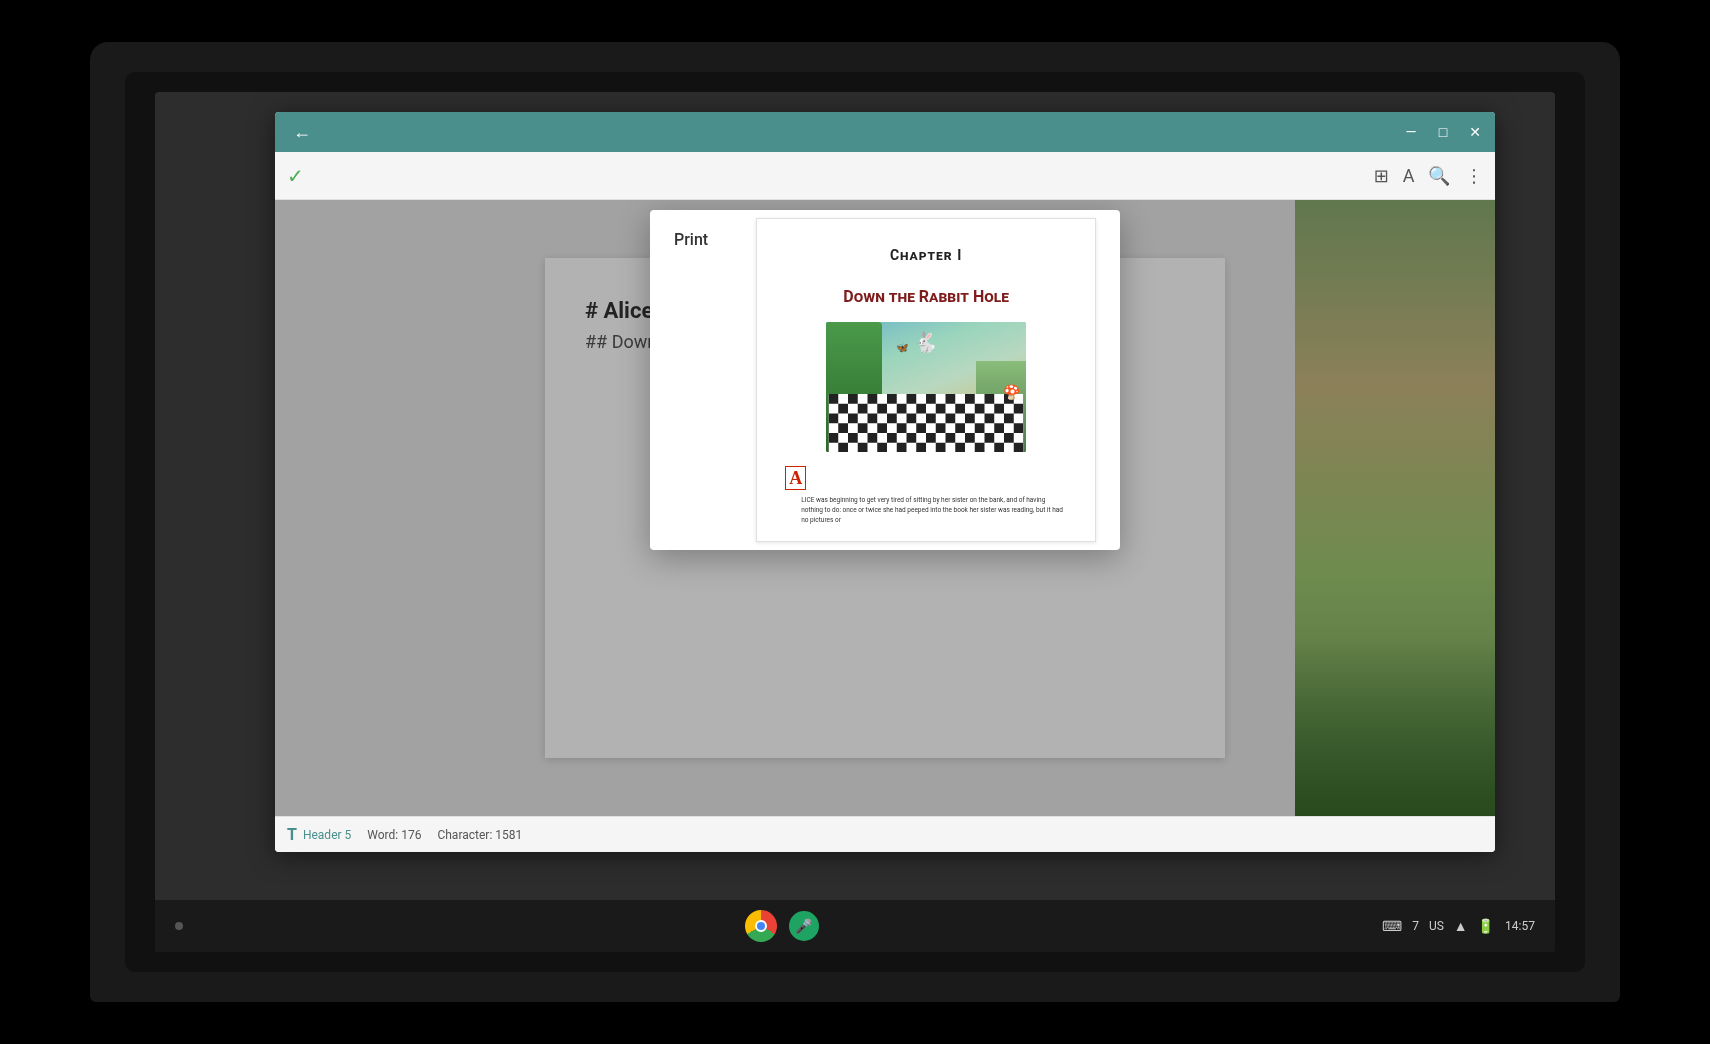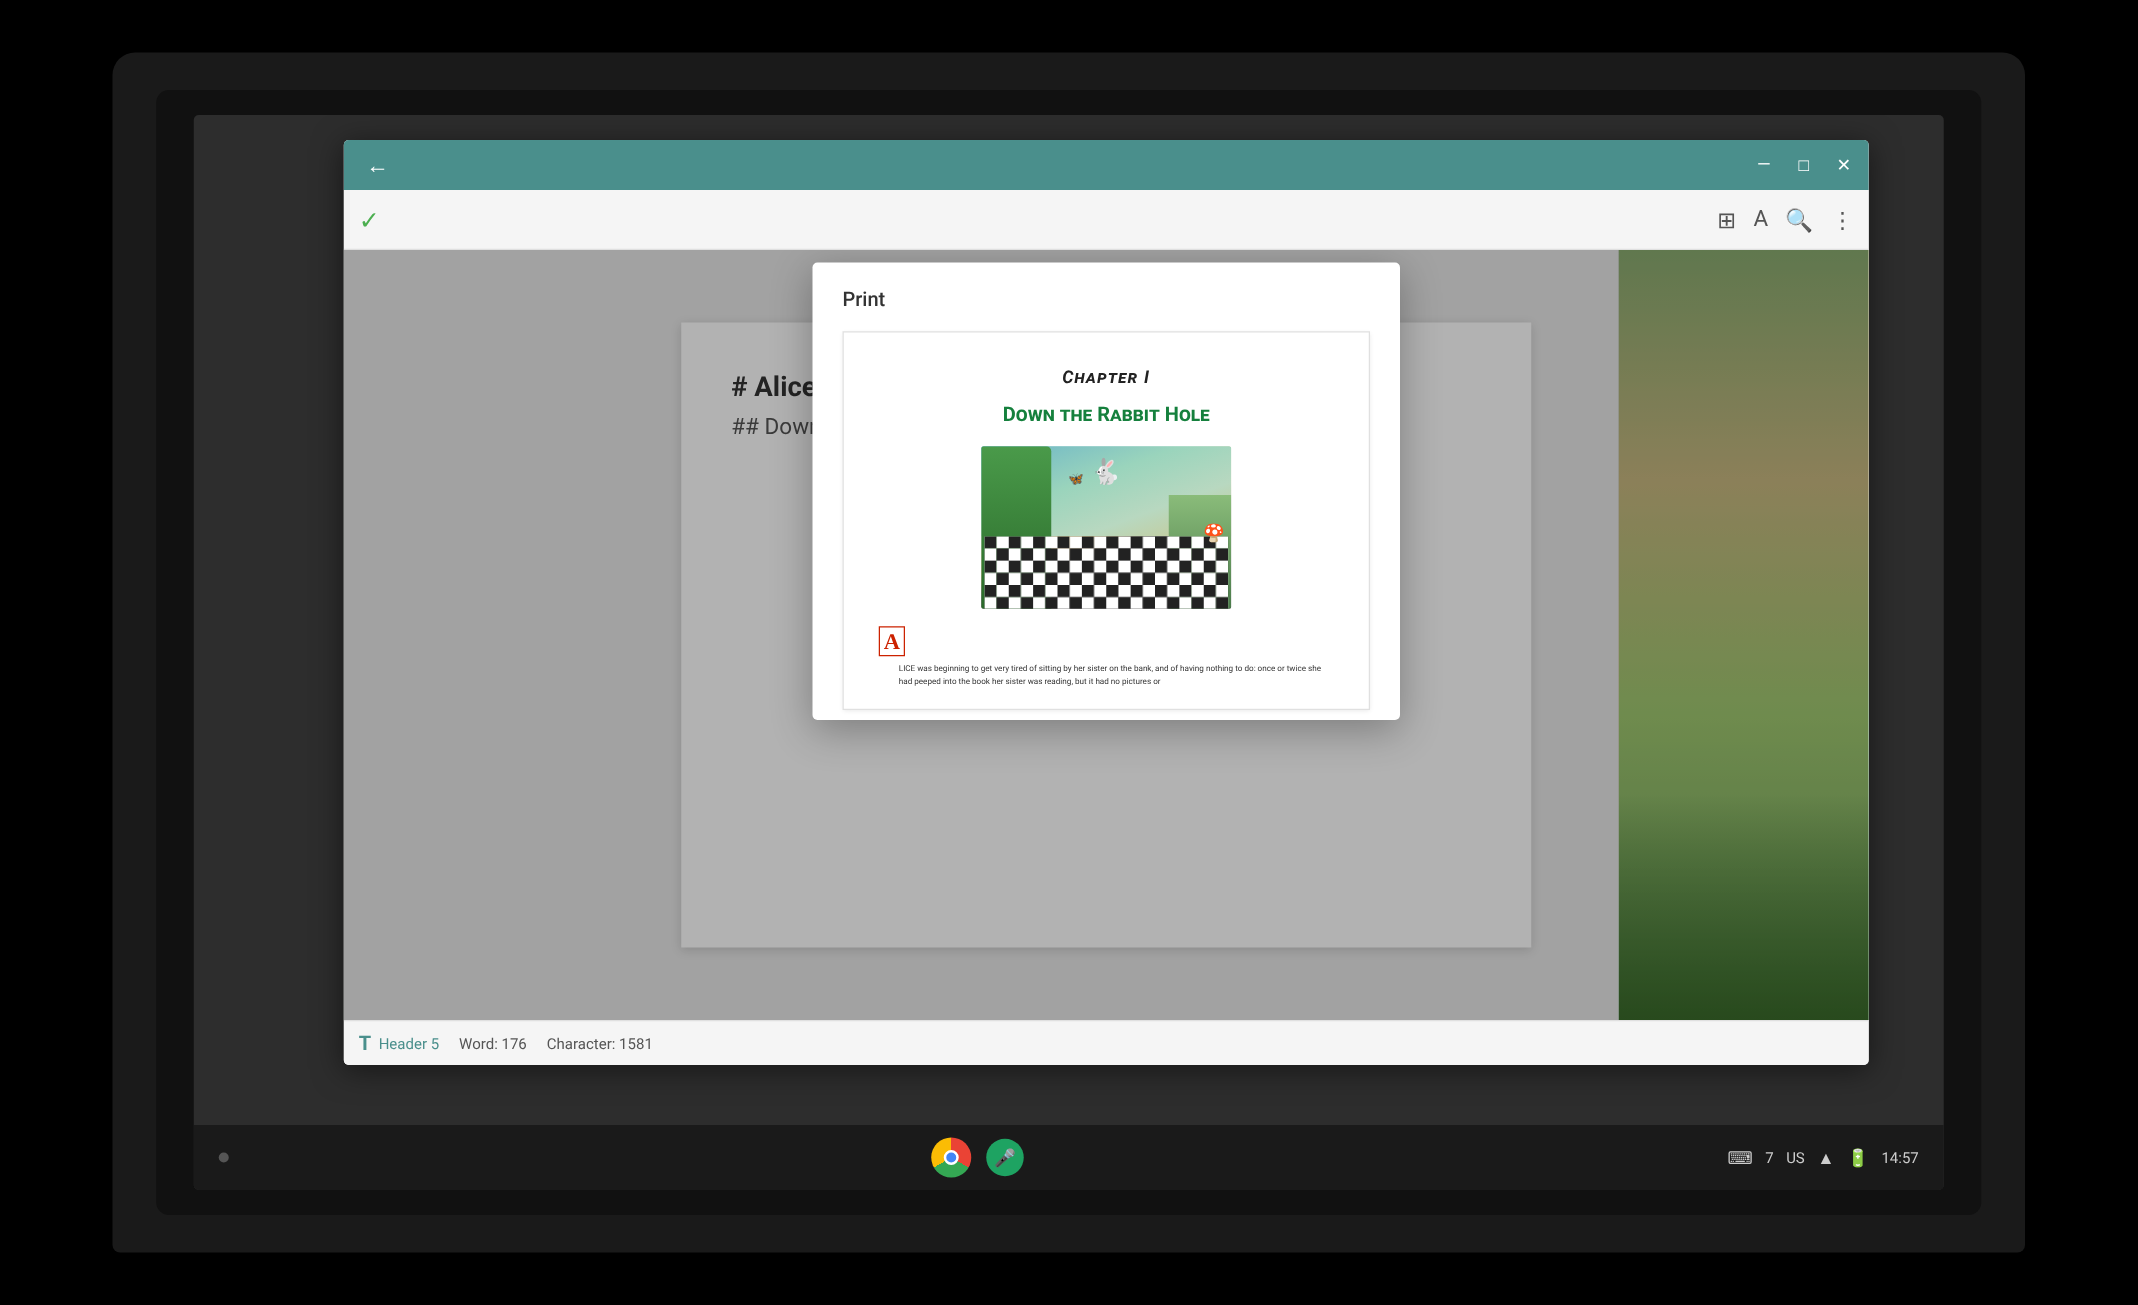--- a/index.html
+++ b/index.html
@@ -214,21 +214,21 @@
       padding-top: 10px;
       z-index: 100;
     }
     .print-dialog {
       width: 470px;
       background: white;
       border-radius: 4px;
       box-shadow: 0 8px 32px rgba(0,0,0,0.3);
       overflow: hidden;
       display: flex;
-      flex-direction: column;
+      flex-direction: row;
     }
     .dialog-header {
       padding: 20px 24px 8px;
     }
     .dialog-title {
       font-size: 16px;
       font-weight: 500;
       color: #333;
     }
     .dialog-content {
@@ -241,28 +241,27 @@
       border: 1px solid #e0e0e0;
       padding: 28px 28px 16px;
       text-align: center;
       box-shadow: 0 1px 4px rgba(0,0,0,0.1);
     }
     .preview-chapter {
       font-size: 14px;
       font-weight: bold;
       letter-spacing: 1px;
       color: #222;
-      margin-bottom: 12px;
+      margin-bottom: 24px;
       font-variant: small-caps;
-      font-style: italic;
     }
     .preview-subtitle {
       font-size: 16px;
       font-weight: bold;
-      color: #15803d;
+      color: #7f1d1d;
       margin-bottom: 16px;
       font-variant: small-caps;
     }
 
     
     .preview-illustration {
       width: 200px;
       height: 130px;
       margin: 0 auto 14px;
       border-radius: 2px;

